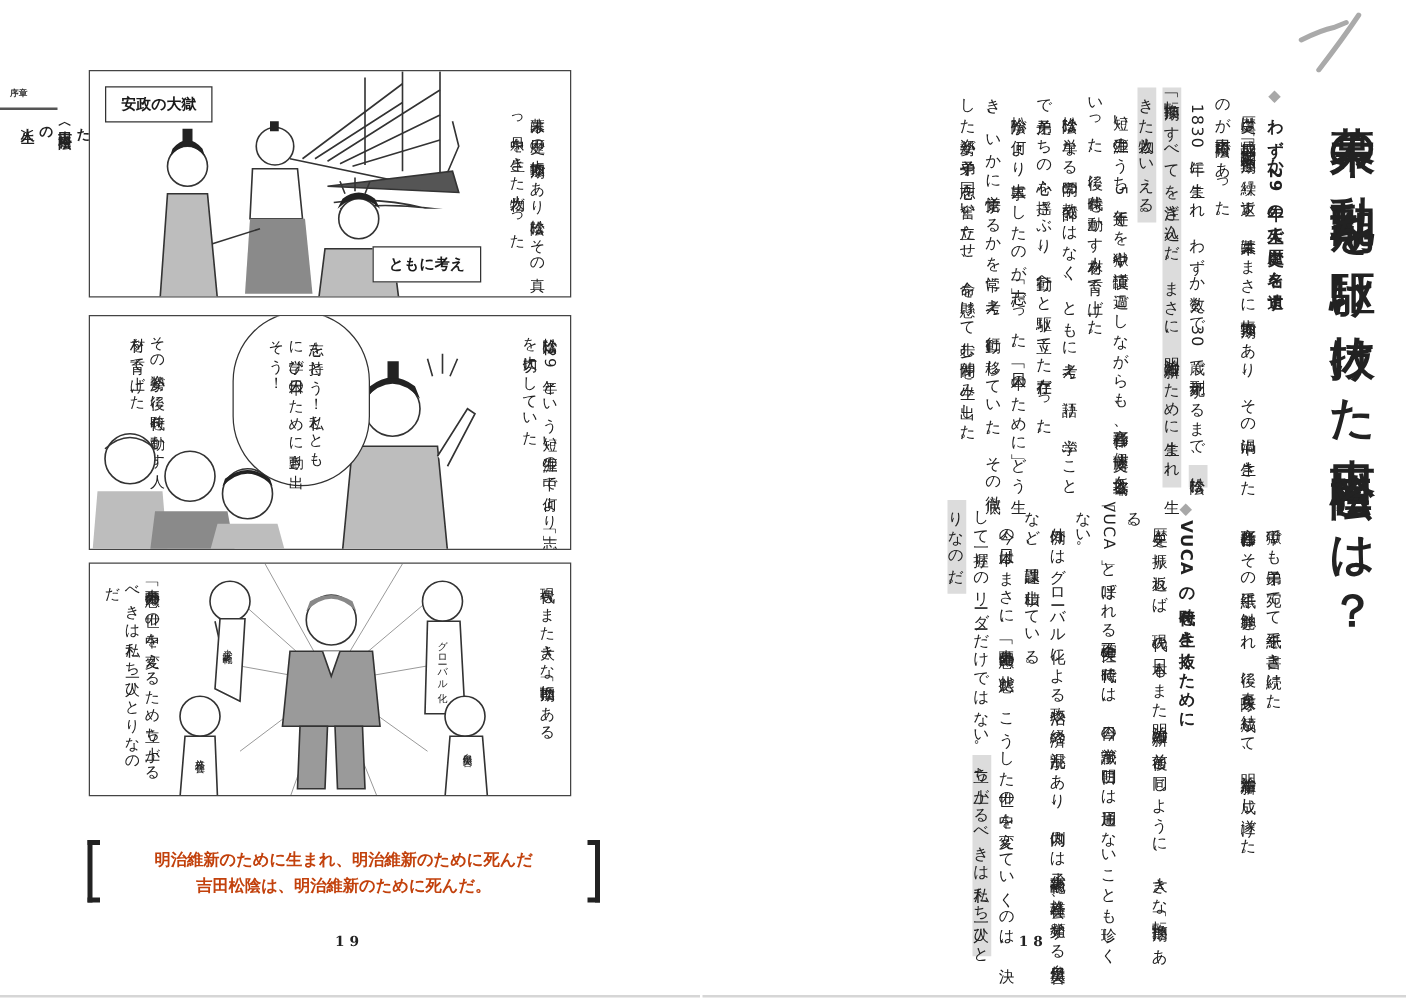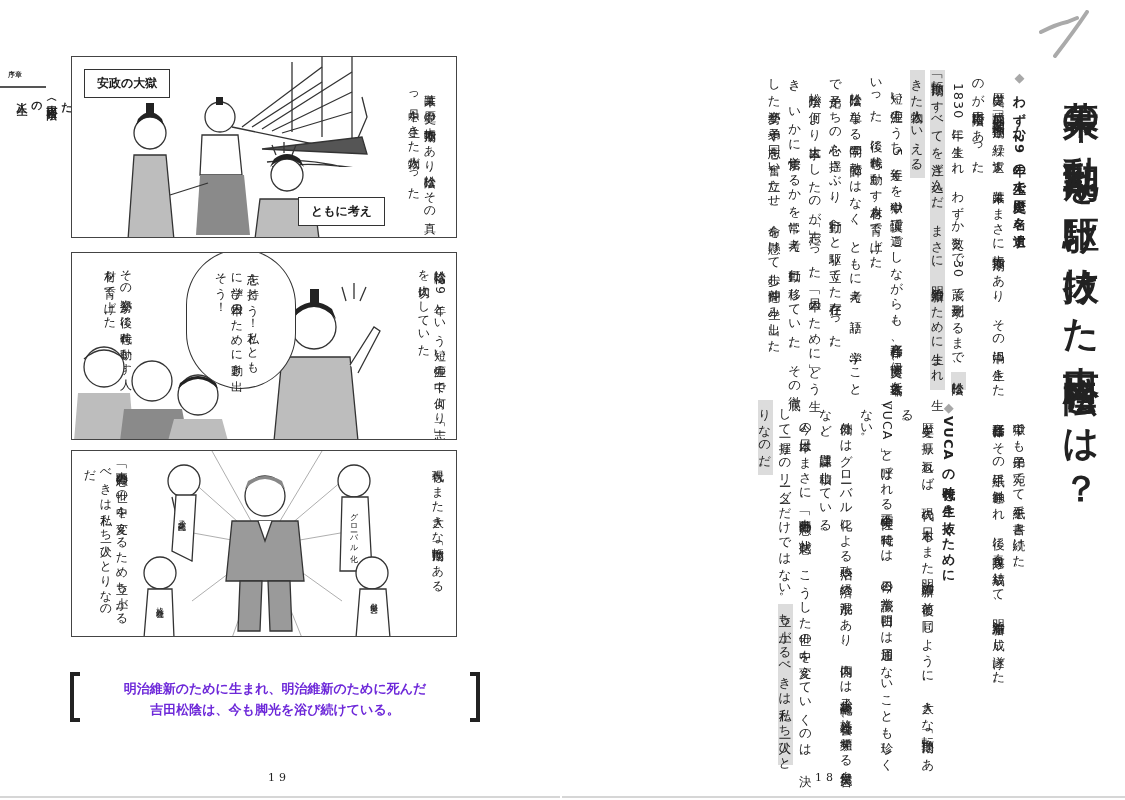--- a/index.html
+++ b/index.html
@@ -33,23 +33,23 @@
   .tone { fill: #bdbdbd; }
   .tone-dark { fill: #8a8a8a; }
   .skin { fill: #fff; stroke: #333; stroke-width: 1.3; }
   .hair { fill: #222; }
 
   
   .quote { position: absolute; left: 70px; top: 672px; width: 410px; height: 50px; }
   .bracket { position: absolute; top: 0; width: 10px; height: 50px; border: 4px solid #222; }
   .bracket-left { left: 0; border-right: none; }
   .bracket-right { right: 0; border-left: none; }
-  .quote-text { position: absolute; left: 20px; right: 20px; top: 6px; text-align: center; font-size: 13px; line-height: 21px; font-weight: bold; color: #6d28d9; }
-
-  .page-number { position: absolute; bottom: 16px; font-size: 11px; font-weight: normal; letter-spacing: 4px; color: #222; }
+  .quote-text { position: absolute; left: 20px; right: 20px; top: 6px; text-align: center; font-size: 13px; line-height: 21px; font-weight: bold; color: #c2410c; }
+
+  .page-number { position: absolute; bottom: 40px; font-size: 11px; font-weight: bold; letter-spacing: 4px; color: #222; }
   .pn-left { left: 268px; }
   .pn-right { left: 253px; }
 
   
   .chapter-mark { position: absolute; right: 28px; top: 10px; width: 60px; height: 48px; }
   .main-title { position: absolute; right: 22px; top: 72px; writing-mode: vertical-rl; font-size: 36px; line-height: 42px; letter-spacing: 5px; font-weight: bold; color: #222; }
 
   .body-block { position: absolute; writing-mode: vertical-rl; font-family: "DejaVu Sans", sans-serif; font-size: 12.5px; line-height: 20.4px; letter-spacing: 1.1px; color: #222; text-align: justify; }
   .block-top { right: 96px; top: 70px; height: 320px; }
   .block-bottom { right: 96px; top: 400px; height: 365px; }
@@ -160,21 +160,21 @@
     <div class="vtext" style="left:82px;top:150px;font-size:8px;line-height:10px;">格差社会</div>
     <div class="vtext" style="left:276px;top:56px;font-size:8px;line-height:10px;">グローバル化</div>
     <div class="vtext" style="left:296px;top:145px;font-size:8px;line-height:10px;">自然災害</div>
     <div class="vtext" style="left:10px;top:10px;height:160px;">「内憂外患」の世の中を変えるため立ち上がるべきは私たち一人ひとりなのだ</div>
   </div>
 
   <div class="quote">
     <div class="bracket bracket-left"></div>
     <div class="quote-text">
       <span>明治維新のために生まれ、明治維新のために死んだ</span><br>
-      <span>吉田松陰は、今も脚光を浴び続けている。</span>
+      <span>吉田松陰は、明治維新のために死んだ。</span>
     </div>
     <div class="bracket bracket-right"></div>
   </div>
 
   <div class="page-number pn-left">19</div>
   <div class="bottom-rule"></div>
 </div>
 
 <div class="page page-right">
   <svg class="chapter-mark" viewBox="0 0 60 48">

